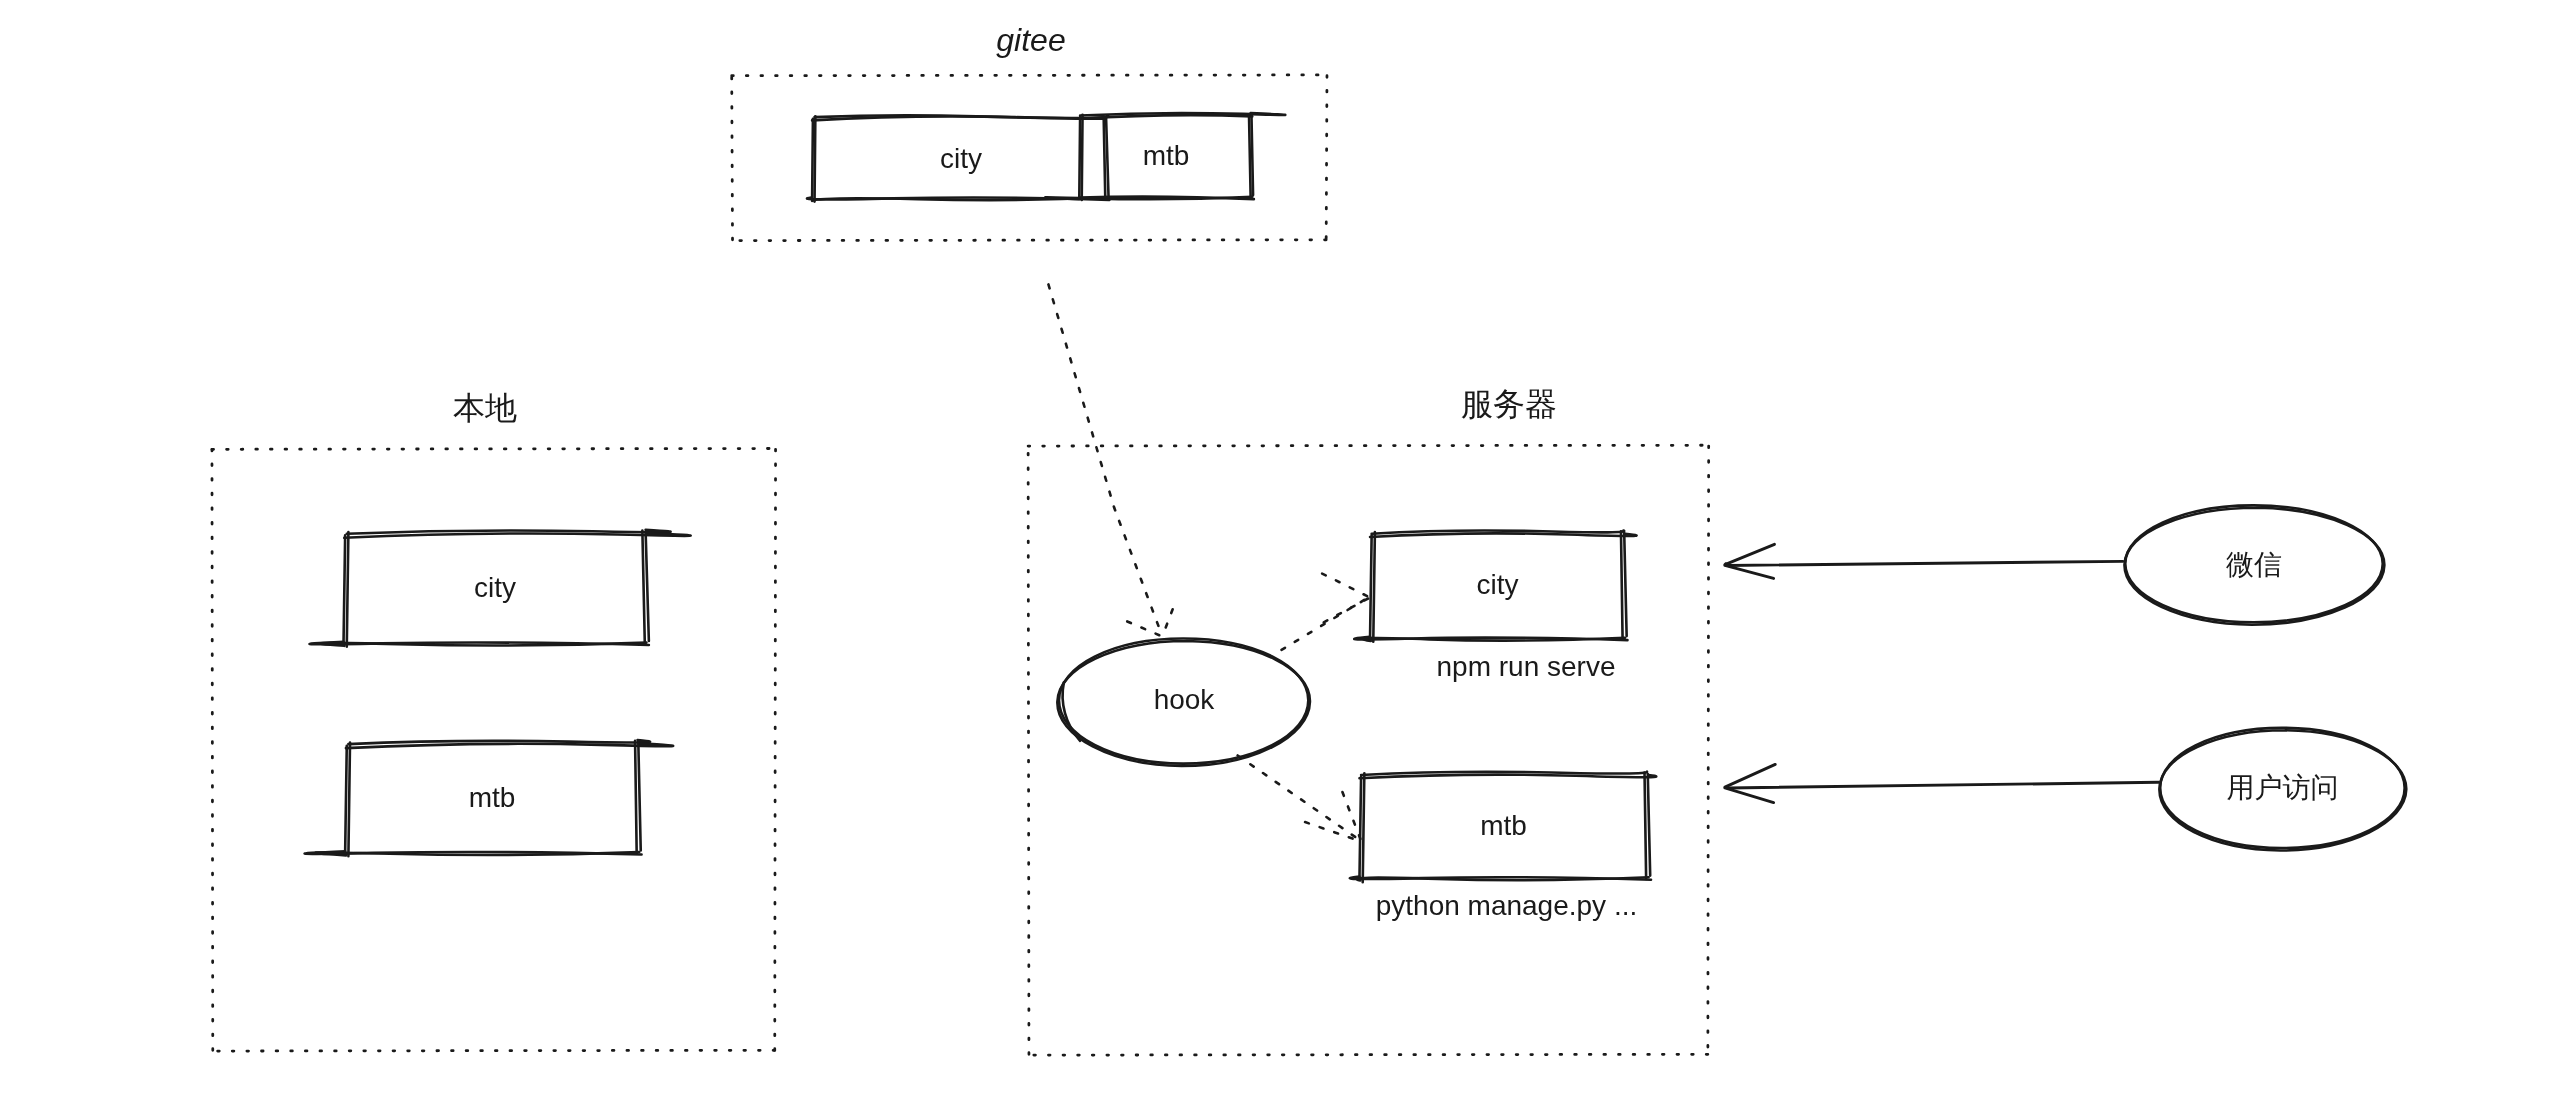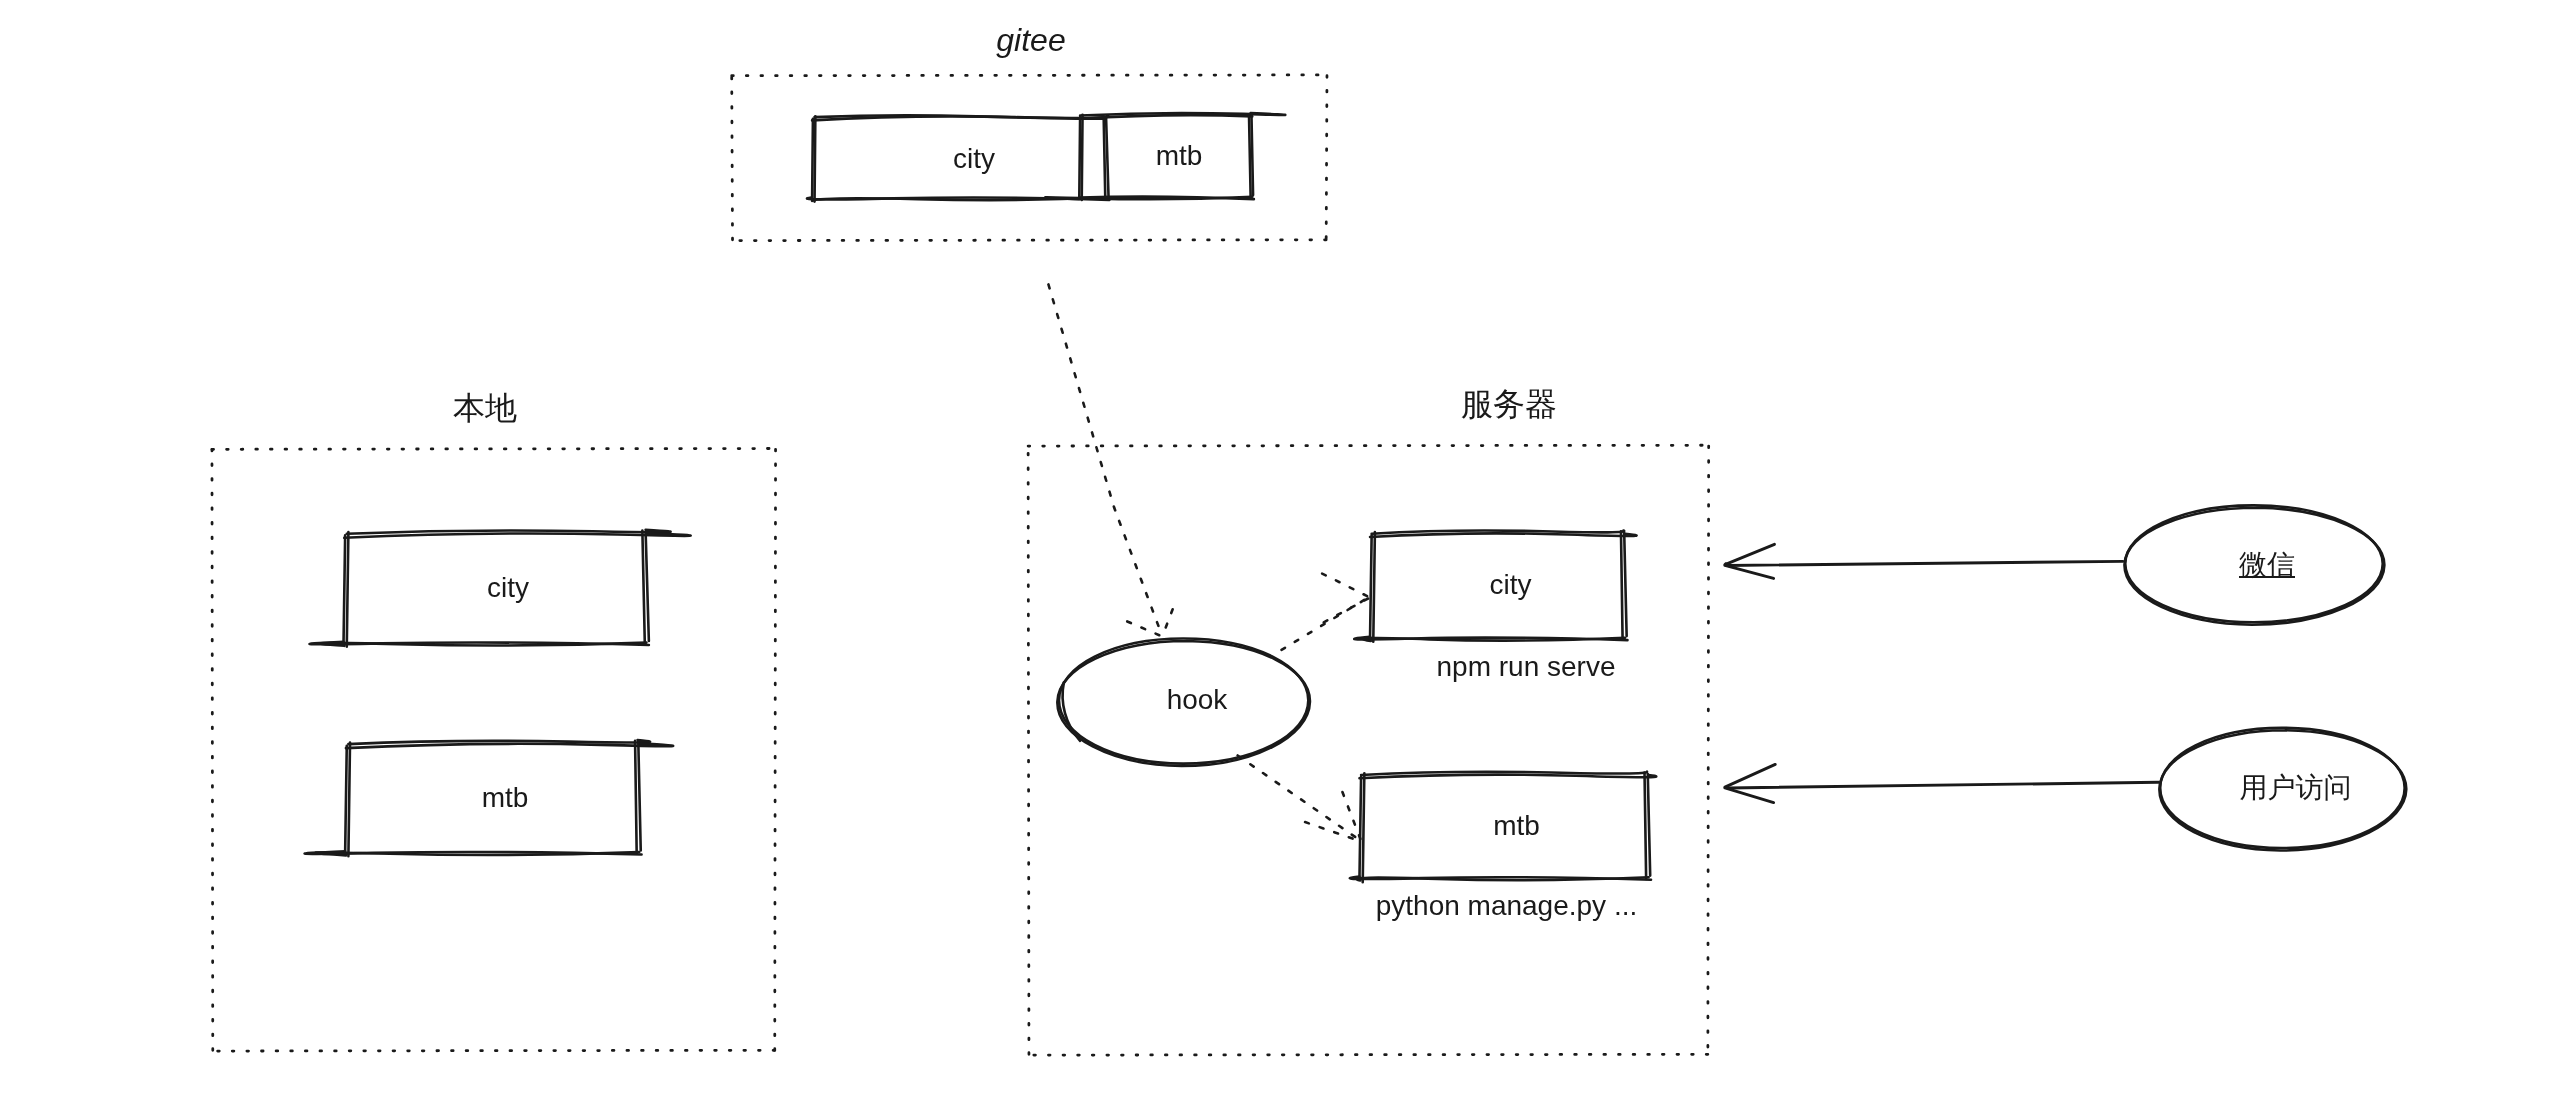--- a/index.html
+++ b/index.html
@@ -31,21 +31,20 @@
     line-height: 1;
     user-select: none;
   }
   .group-title {
     font-size: 32px;
     font-weight: 400;
   }
   .node-label {
     font-size: 28px;
     font-weight: 400;
-    padding-left: 13px;
   }
   .caption-label {
     font-size: 28px;
     font-weight: 400;
   }
   .hit {
     position: absolute;
     background: transparent;
   }
 </style>
@@ -243,21 +242,21 @@
   <div class="label node-label" style="left: 1059px; top: 686px; width: 250px;">hook</div>
 
   <div class="label node-label" style="left: 1370px; top: 571px; width: 255px;">city</div>
 
   <div class="label node-label" style="left: 1359px; top: 812px; width: 289px;">mtb</div>
 
   <div class="label caption-label" style="left: 1392px; top: 653px; width: 268px;">npm run serve</div>
 
   <div class="label caption-label" style="left: 1332px; top: 892px; width: 349px; text-align: center;">python manage.py ...</div>
 
-  <div class="label node-label" style="left: 2125px; top: 551px; width: 258px; text-decoration: underline;">微信</div>
+  <div class="label node-label" style="left: 2125px; top: 551px; width: 258px;">微信</div>
 
   <div class="label node-label" style="left: 2160px; top: 774px; width: 245px;">用户访问</div>
 
   <div class="hit" style="left:732px; top:76px; width:595px; height:165px;"></div>
   <div class="hit" style="left:812px; top:115px; width:297px; height:86px;"></div>
   <div class="hit" style="left:1078px; top:113px; width:175px; height:87px;"></div>
 
   <div class="hit" style="left:212px; top:448px; width:564px; height:603px;"></div>
   <div class="hit" style="left:344px; top:529px; width:305px; height:118px;"></div>
   <div class="hit" style="left:345px; top:739px; width:296px; height:117px;"></div>

